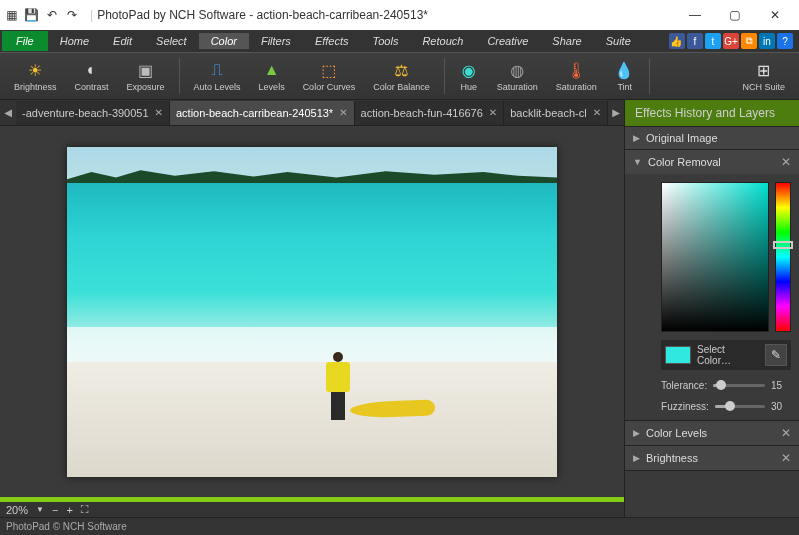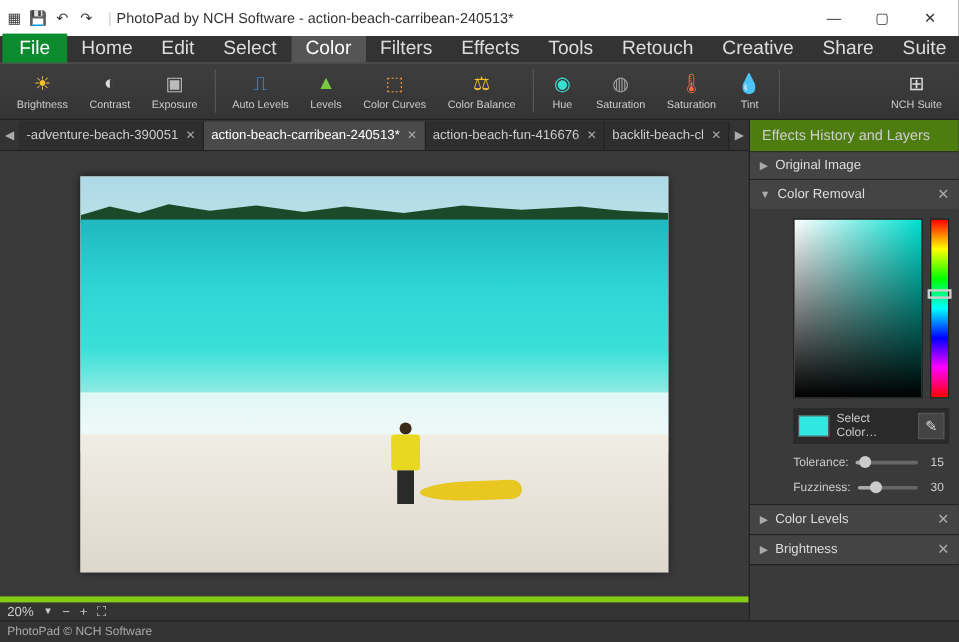--- a/index.html
+++ b/index.html
@@ -4,21 +4,21 @@
 <style>
 * { margin: 0; padding: 0; box-sizing: border-box; font-family: "Segoe UI", Tahoma, sans-serif; }
 body { width: 799px; height: 535px; background: #3a3a3a; overflow: hidden; display: flex; flex-direction: column; }
 .titlebar { height: 30px; background: #fff; display: flex; align-items: center; padding: 0 4px; font-size: 12px; color: #333; }
 .titlebar .icons { display: flex; gap: 4px; margin-right: 6px; }
 .titlebar .icons span { width: 16px; height: 16px; display: inline-flex; align-items: center; justify-content: center; font-size: 12px; }
 .titlebar .sep { color: #ccc; margin: 0 4px; }
 .titlebar .winbtns { margin-left: auto; display: flex; }
 .titlebar .winbtns span { width: 40px; height: 30px; display: flex; align-items: center; justify-content: center; font-size: 12px; }
 .menubar { height: 22px; background: #333; display: flex; align-items: center; padding: 0 2px; }
-.menubar .menu-item { padding: 2px 12px; font-size: 16px; color: #ddd; cursor: pointer; }
+.menubar .menu-item { padding: 2px 12px; font-size: 11px; color: #ddd; cursor: pointer; font-style: italic; }
 .menubar .menu-item.file { background: #0b8a2e; color: #fff; padding: 4px 14px; }
 .menubar .menu-item.active { background: #555; color: #fff; }
 .menubar .social { margin-left: auto; display: flex; gap: 2px; padding-right: 4px; }
 .menubar .social span { width: 16px; height: 16px; font-size: 10px; display: flex; align-items: center; justify-content: center; border-radius: 2px; color: #fff; }
 .toolbar { height: 48px; background: linear-gradient(#3e3e3e,#343434); border-top: 1px solid #555; border-bottom: 1px solid #222; display: flex; align-items: center; padding: 0 6px; gap: 2px; }
 .tool { display: flex; flex-direction: column; align-items: center; justify-content: center; padding: 2px 8px; cursor: pointer; }
 .tool .ico { width: 20px; height: 20px; display: flex; align-items: center; justify-content: center; font-size: 16px; }
 .tool .lbl { font-size: 9px; color: #ccc; margin-top: 2px; white-space: nowrap; }
 .tool-sep { width: 1px; height: 36px; background: #555; margin: 0 4px; }
 .tool:last-child { margin-left: auto; }
@@ -55,21 +55,21 @@
 .hue-strip { width: 16px; height: 150px; background: linear-gradient(to bottom, #f00, #ff0, #0f0, #0ff, #00f, #f0f, #f00); position: relative; border: 1px solid #222; }
 .hue-handle { position: absolute; left: -3px; right: -3px; top: 58px; height: 8px; border: 2px solid #ccc; background: transparent; }
 .select-color-row { display: flex; align-items: center; margin-top: 8px; gap: 6px; background: #2a2a2a; padding: 4px; }
 .swatch { width: 26px; height: 18px; background: #30e8e0; border: 1px solid #555; }
 .select-color-row .lbl { font-size: 10px; color: #ccc; flex: 1; }
 .eyedrop { width: 22px; height: 22px; background: #444; border: 1px solid #555; display: flex; align-items: center; justify-content: center; font-size: 12px; color: #ddd; margin-left: 4px; }
 .slider-row { display: flex; align-items: center; margin-top: 10px; gap: 6px; font-size: 10px; color: #ccc; }
 .slider-row .sl { flex: 1; height: 3px; background: #666; position: relative; border-radius: 2px; }
 .slider-row .sl .bar { position: absolute; left: 0; top: 0; bottom: 0; background: #aaa; border-radius: 2px; }
 .slider-row .sl .knob { position: absolute; top: -4px; width: 10px; height: 10px; background: #ccc; border-radius: 50%; transform: translateX(-50%); }
-.slider-row .val { width: 20px; text-align: center; }
+.slider-row .val { width: 20px; text-align: left; }
 .statusbar { height: 18px; background: #333; color: #aaa; font-size: 10px; display: flex; align-items: center; padding: 0 6px; border-top: 1px solid #222; }
 </style>
 </head>
 <body>
 
 <div class="titlebar">
   <div class="icons">
     <span>▦</span>
     <span>💾</span>
     <span>↶</span>

